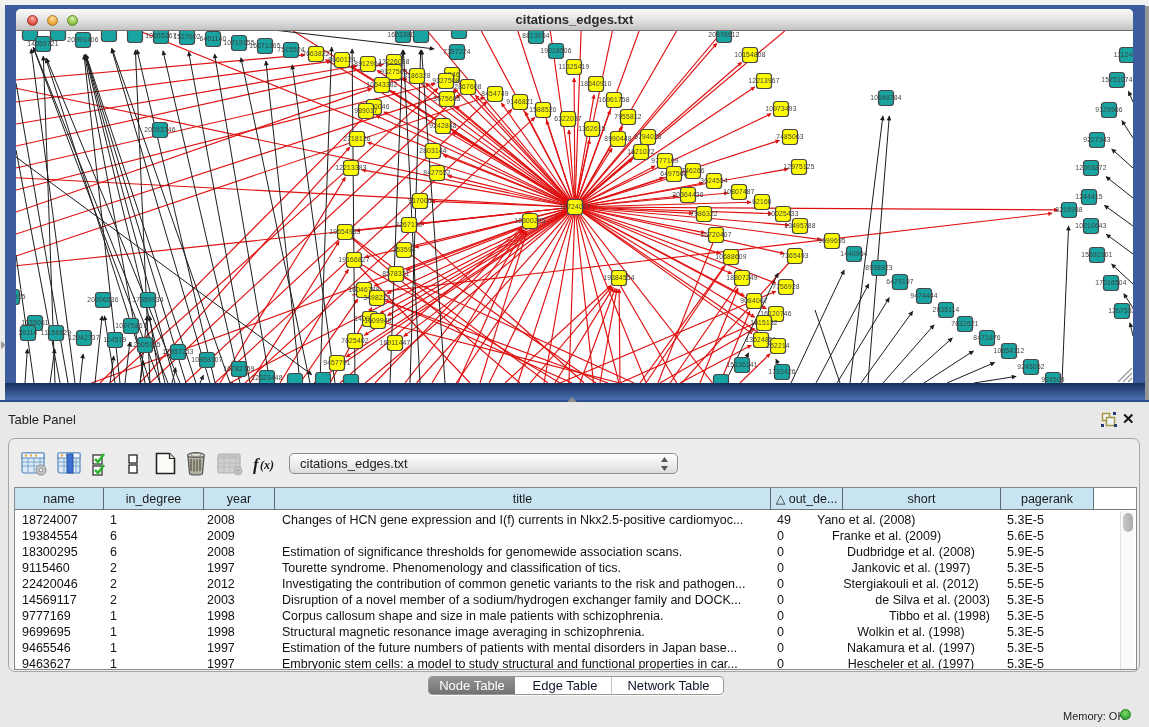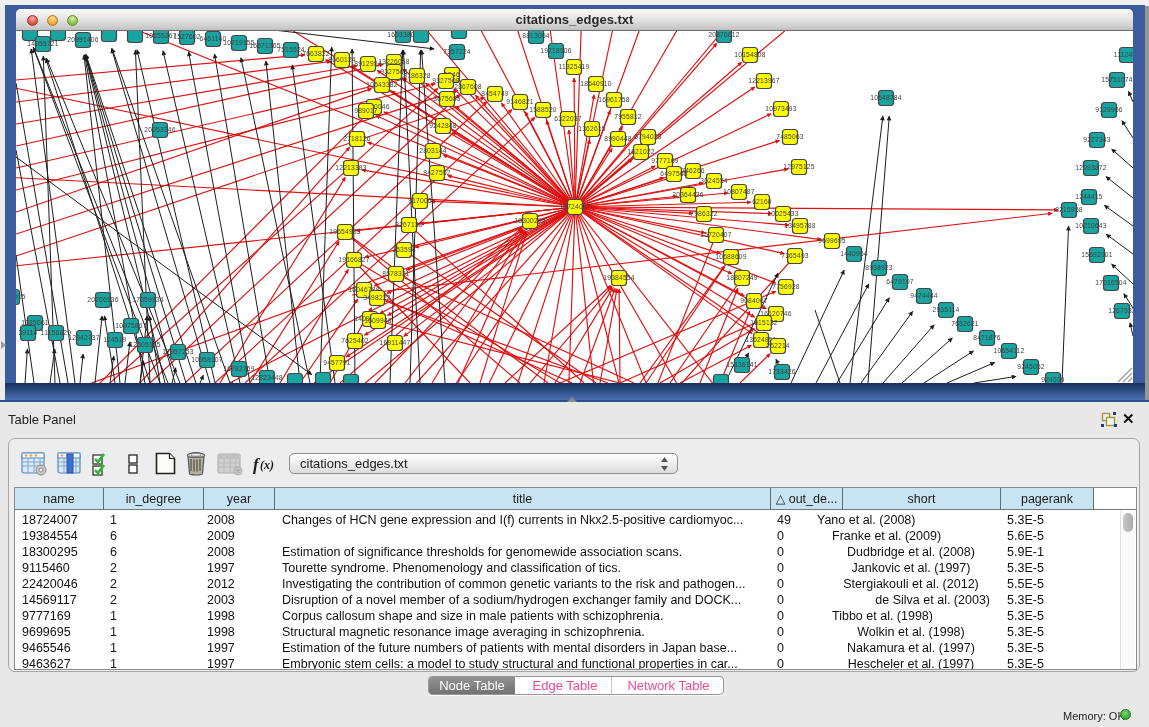--- a/index.html
+++ b/index.html
@@ -21,21 +21,21 @@
 #closex{left:1122px;top:8px;font-size:15px;font-weight:700;color:#111}
 #container{left:8px;top:36px;width:1132px;height:234px;border:1px solid #a6a6a6;border-radius:7px;background:#ededed}
 #combo{left:280px;top:14px;width:389px;height:21px;border:1px solid #8e8e8e;border-radius:5px;background:linear-gradient(#fff,#dcdcdc);font-size:13px;color:#222;line-height:19px;padding-left:10px}
 #table{left:5px;top:48px;width:1123px;height:183px;border:1px solid #8a8a8a;background:#fff;overflow:hidden}
 .hc{top:0;height:22px;background:#c8e4f3;border-right:1px solid #5c6b75;border-bottom:1px solid #777;font-size:12.5px;color:#1a1a1a;text-align:center;line-height:22px}
 .row{left:1px;height:16px;font-size:12.5px;color:#111;white-space:nowrap}
 .cell{position:absolute;top:0;line-height:16px;overflow:hidden}
 #vsb{left:1105px;top:23px;width:15px;height:159px;background:#fafafa;border-left:1px solid #e0e0e0}
 #vsb-thumb{left:2px;top:2px;width:10px;height:19px;background:linear-gradient(90deg,#c9c9c9,#ababab);border-radius:5px}
 #tabs{left:428px;top:274px;width:296px;height:19px;border:1px solid #979797;border-radius:4px;background:#fff;overflow:hidden;box-shadow:0 1px 0 rgba(255,255,255,.8)}
-.tab{top:0;height:19px;font-size:13px;line-height:18px;text-align:center;color:#ec4899}
+.tab{top:0;height:19px;font-size:13px;line-height:18px;text-align:center;color:#0f172a}
 #tab1{left:0;width:86px;background:linear-gradient(#939393,#6e6e6e);color:#fff}
 #tab2{left:90px;width:93px;border-right:1px solid #c6c6c6}
 #tab3{left:183px;width:113px}
 #mem{left:1063px;top:308px;font-size:11px;color:#222}
 #memdot{left:1120px;top:307px;width:11px;height:11px;border-radius:50%;background:radial-gradient(circle at 45% 35%,#7fd66a,#36a836 70%);border:1px solid #1f7a1f}
 #larrow{left:1px;top:341px;width:0;height:0;border-top:4px solid transparent;border-bottom:4px solid transparent;border-left:5px solid #9a9a9a}
 </style></head>
 <body>
 <div id="topstrip" class="abs"></div>
 <div id="bluepanel" class="abs">
@@ -664,21 +664,21 @@
           <div class="cell" style="left:816px;width:158px;text-align:left">Franke et al. (2009)</div>
           <div class="cell" style="left:991px;width:80px">5.6E-5</div>
         </div>
         <div class="row abs" style="top:56px;width:1100px">
           <div class="cell" style="left:6px;width:85px">18300295</div>
           <div class="cell" style="left:94px;width:90px">6</div>
           <div class="cell" style="left:191px;width:65px">2008</div>
           <div class="cell" style="left:266px;width:492px">Estimation of significance thresholds for genomewide association scans.</div>
           <div class="cell" style="left:761px;width:60px">0</div>
           <div class="cell" style="left:816px;width:158px;text-align:center">Dudbridge et al. (2008)</div>
-          <div class="cell" style="left:991px;width:80px">5.9E-1</div>
+          <div class="cell" style="left:991px;width:80px">5.9E-5</div>
         </div>
         <div class="row abs" style="top:72px;width:1100px">
           <div class="cell" style="left:6px;width:85px">9115460</div>
           <div class="cell" style="left:94px;width:90px">2</div>
           <div class="cell" style="left:191px;width:65px">1997</div>
           <div class="cell" style="left:266px;width:492px">Tourette syndrome. Phenomenology and classification of tics.</div>
           <div class="cell" style="left:761px;width:60px">0</div>
           <div class="cell" style="left:816px;width:158px;text-align:center">Jankovic et al. (1997)</div>
           <div class="cell" style="left:991px;width:80px">5.3E-5</div>
         </div>
@@ -699,21 +699,21 @@
           <div class="cell" style="left:761px;width:60px">0</div>
           <div class="cell" style="left:816px;width:158px;text-align:right">de Silva et al. (2003)</div>
           <div class="cell" style="left:991px;width:80px">5.3E-5</div>
         </div>
         <div class="row abs" style="top:120px;width:1100px">
           <div class="cell" style="left:6px;width:85px">9777169</div>
           <div class="cell" style="left:94px;width:90px">1</div>
           <div class="cell" style="left:191px;width:65px">1998</div>
           <div class="cell" style="left:266px;width:492px">Corpus callosum shape and size in male patients with schizophrenia.</div>
           <div class="cell" style="left:761px;width:60px">0</div>
-          <div class="cell" style="left:816px;width:158px;text-align:left">Tibbo et al. (1998)</div>
+          <div class="cell" style="left:816px;width:158px;text-align:right">Tibbo et al. (1998)</div>
           <div class="cell" style="left:991px;width:80px">5.3E-5</div>
         </div>
         <div class="row abs" style="top:136px;width:1100px">
           <div class="cell" style="left:6px;width:85px">9699695</div>
           <div class="cell" style="left:94px;width:90px">1</div>
           <div class="cell" style="left:191px;width:65px">1998</div>
           <div class="cell" style="left:266px;width:492px">Structural magnetic resonance image averaging in schizophrenia.</div>
           <div class="cell" style="left:761px;width:60px">0</div>
           <div class="cell" style="left:816px;width:158px;text-align:center">Wolkin et al. (1998)</div>
           <div class="cell" style="left:991px;width:80px">5.3E-5</div>

